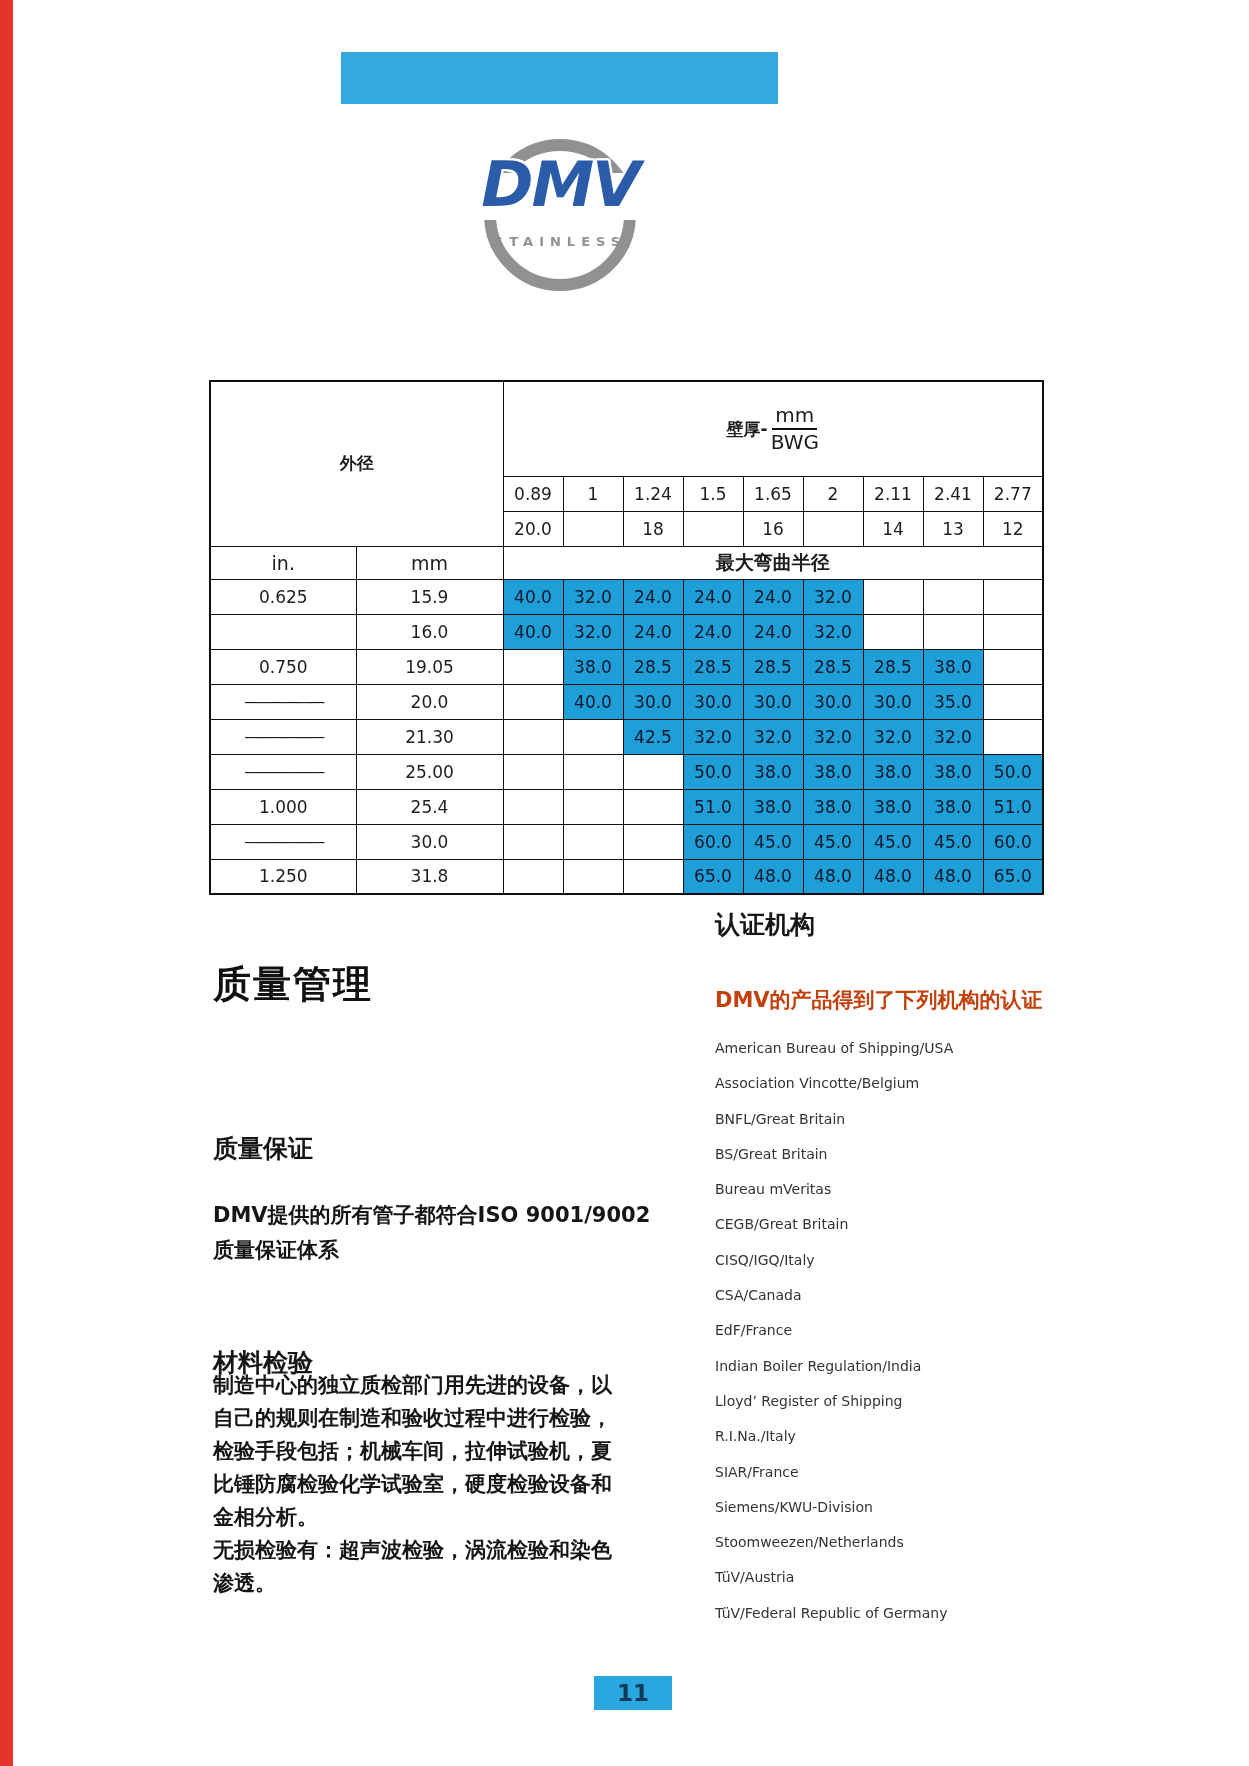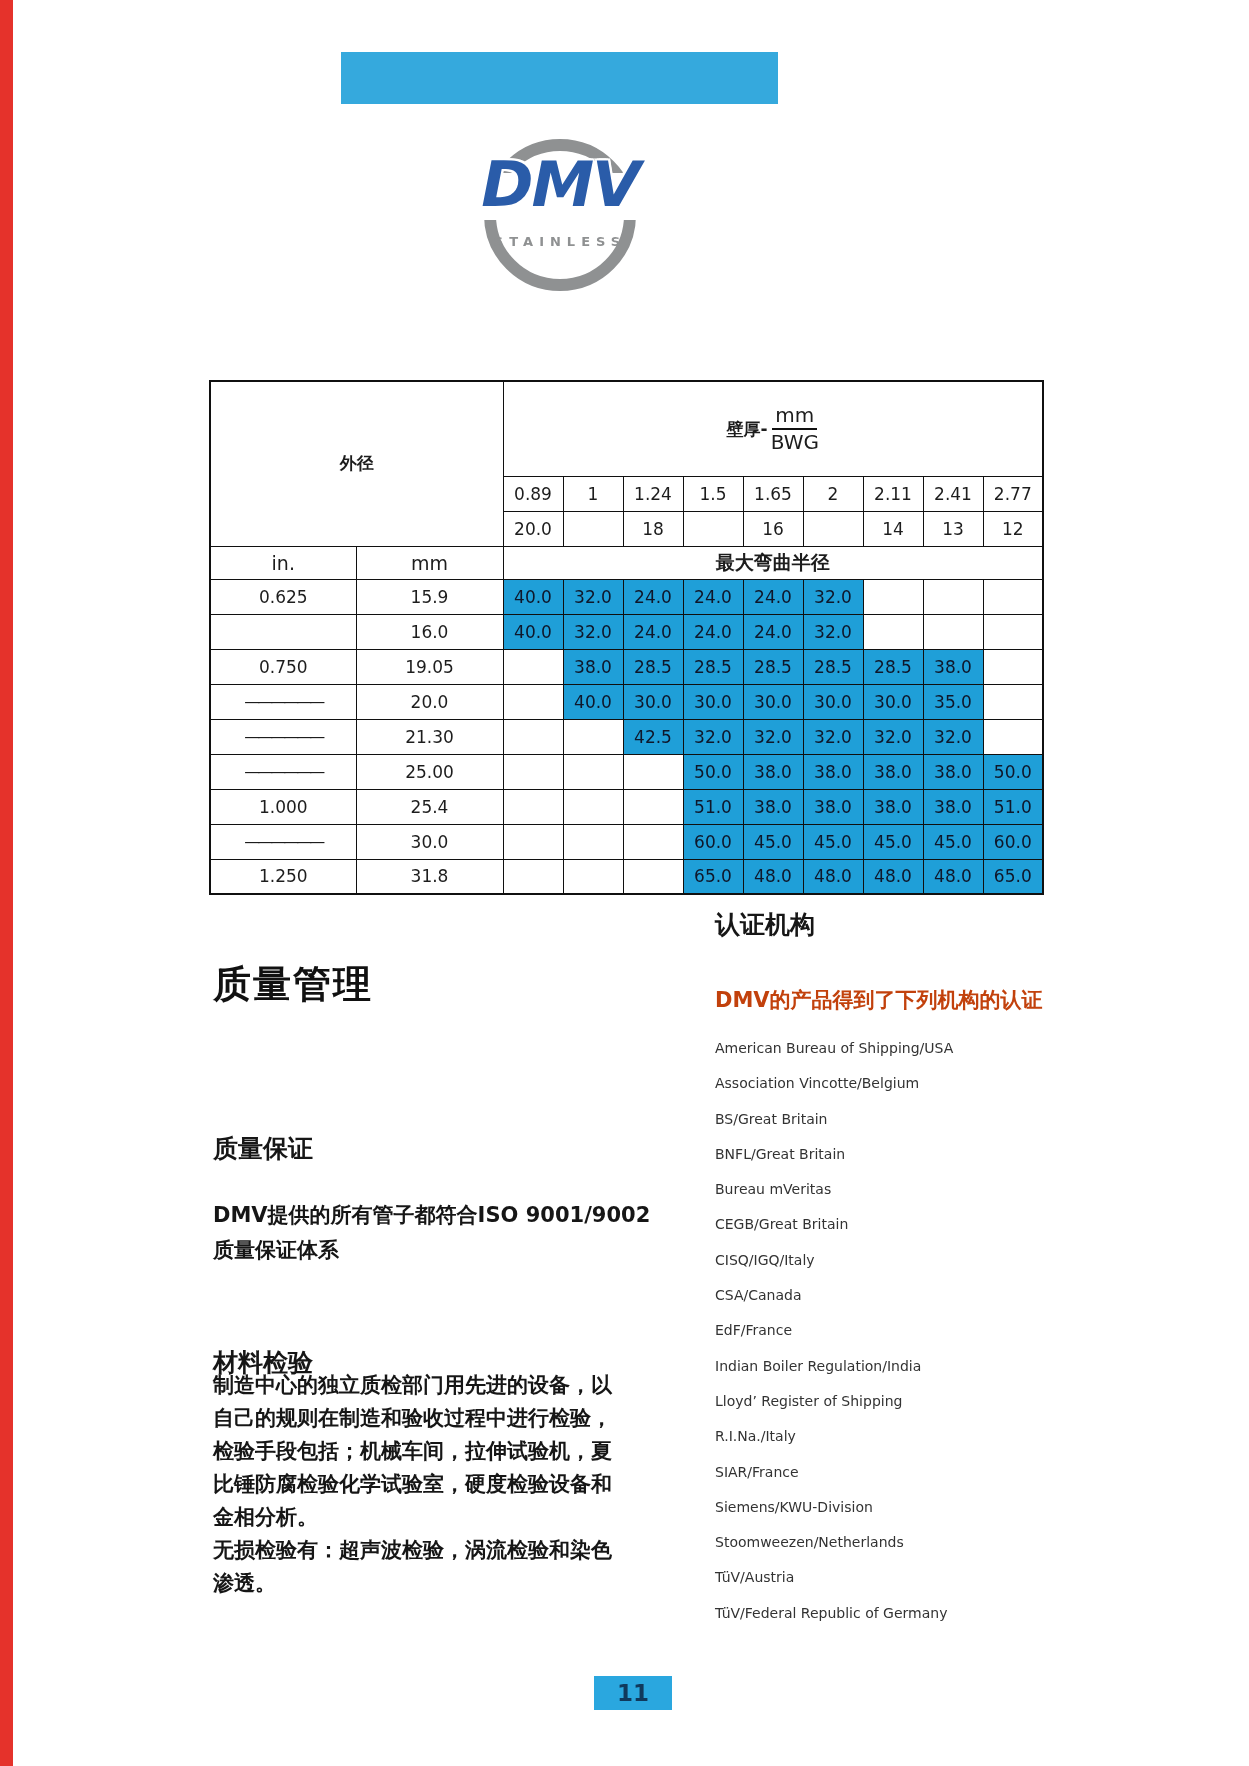--- a/index.html
+++ b/index.html
@@ -264,22 +264,22 @@
 比锤防腐检验化学试验室，硬度检验设备和
 金相分析。
 无损检验有：超声波检验，涡流检验和染色
 渗透。</div>
 
   <div class="cert-head">认证机构</div>
   <div class="cert-intro">DMV的产品得到了下列机构的认证</div>
   <ul class="cert-list" id="cert-list">
       <li>American Bureau of Shipping/USA</li>
       <li>Association Vincotte/Belgium</li>
+      <li>BNFL/Great Britain</li>
       <li>BS/Great Britain</li>
-      <li>BNFL/Great Britain</li>
       <li>Bureau mVeritas</li>
       <li>CEGB/Great Britain</li>
       <li>CISQ/IGQ/Italy</li>
       <li>CSA/Canada</li>
       <li>EdF/France</li>
       <li>Indian Boiler Regulation/India</li>
       <li>Lloyd’ Register of Shipping</li>
       <li>R.I.Na./Italy</li>
       <li>SIAR/France</li>
       <li>Siemens/KWU-Division</li>

